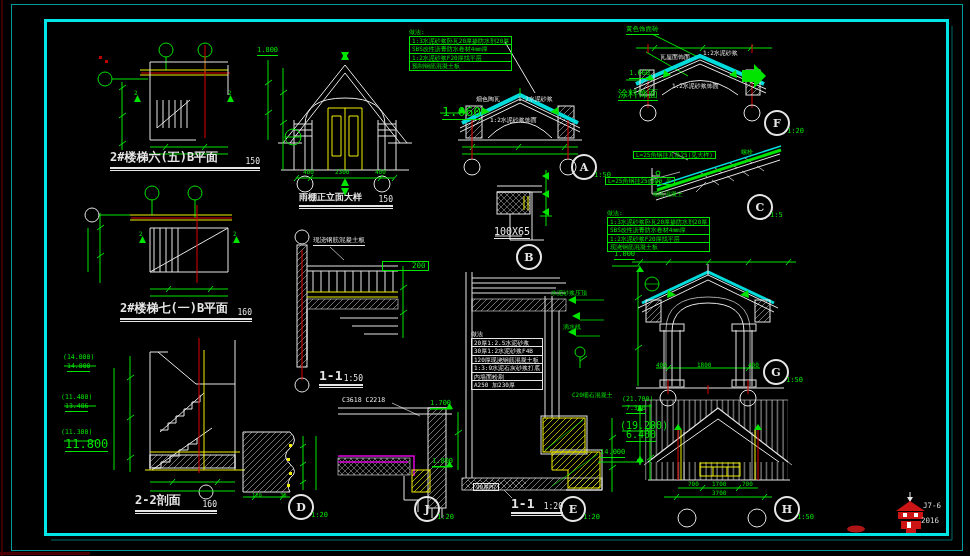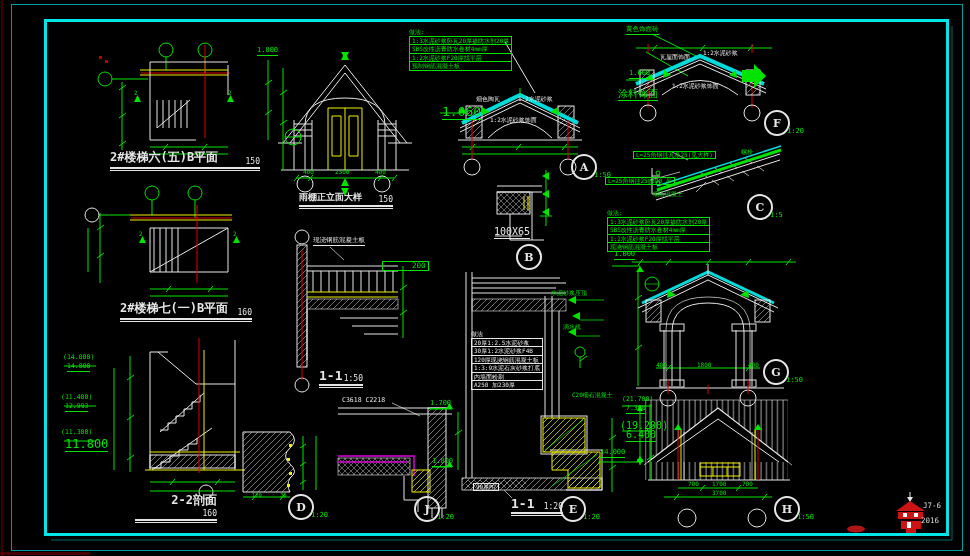--- a/index.html
+++ b/index.html
@@ -423,21 +423,21 @@
       <div class="lbl ul" style="left: 600px; top: 449px; font-size: 7px; color: rgb(0, 228, 0);">14.000</div>
       <div class="lbl ul" style="left: 313px; top: 237px; font-size: 6.5px; color: rgb(230, 230, 230);">现浇钢筋混凝土板</div>
       <div class="lbl box" style="left: 382px; top: 261px; font-size: 7.5px; color: rgb(0, 228, 0); padding-left: 29px;">200</div>
       <div class="lbl ul" style="left: 494px; top: 227px; font-size: 10px; color: rgb(230, 230, 230);">100X65</div>
       <div class="lbl" style="left: 342px; top: 397px; font-size: 6.5px; color: rgb(230, 230, 230);">C3618 C2218</div>
       <div class="lbl ul" style="left: 430px; top: 400px; font-size: 7px; color: rgb(0, 228, 0);">1.700</div>
       <div class="lbl ul" style="left: 432px; top: 458px; font-size: 7px; color: rgb(0, 228, 0);">1.800</div>
       <div class="lbl" style="left: 63px; top: 354px; font-size: 6.5px; color: rgb(0, 228, 0);">(14.000)</div>
       <div class="lbl ul" style="left: 67px; top: 363px; font-size: 6.5px; color: rgb(0, 228, 0);">14.800</div>
       <div class="lbl" style="left: 61px; top: 394px; font-size: 6.5px; color: rgb(0, 228, 0);">(11.400)</div>
-      <div class="lbl ul" style="left: 65px; top: 403px; font-size: 6.5px; color: rgb(0, 228, 0);">12.993</div>
+      <div class="lbl ul" style="left: 65px; top: 403px; font-size: 6.5px; color: rgb(0, 228, 0);">13.486</div>
       <div class="lbl" style="left: 61px; top: 429px; font-size: 6.5px; color: rgb(0, 228, 0);">(11.300)</div>
       <div class="lbl ul" style="left: 65px; top: 438px; font-size: 12px; color: rgb(0, 228, 0);">11.800</div>
       <div class="lbl" style="left: 622px; top: 396px; font-size: 6.5px; color: rgb(0, 228, 0);">(21.700)</div>
       <div class="lbl ul" style="left: 626px; top: 405px; font-size: 6.5px; color: rgb(0, 228, 0);">7.300</div>
       <div class="lbl" style="left: 620px; top: 421px; font-size: 10px; color: rgb(0, 228, 0);">(19.200)</div>
       <div class="lbl ul" style="left: 626px; top: 430px; font-size: 10px; color: rgb(0, 228, 0);">6.400</div>
       <div class="lbl" style="left: 303px; top: 169px; font-size: 6px; color: rgb(0, 228, 0);">400</div>
       <div class="lbl" style="left: 335px; top: 169px; font-size: 6px; color: rgb(0, 228, 0);">2300</div>
       <div class="lbl" style="left: 375px; top: 169px; font-size: 6px; color: rgb(0, 228, 0);">400</div>
       <div class="lbl" style="left: 656px; top: 362px; font-size: 6px; color: rgb(0, 228, 0);">400</div>
@@ -455,21 +455,21 @@
       <div class="lbl" style="left: 139px; top: 231px; font-size: 6px; color: rgb(0, 228, 0);">2</div>
       <div class="lbl" style="left: 233px; top: 231px; font-size: 6px; color: rgb(0, 228, 0);">2</div>
       <div class="drw-title" style="left: 110px; top: 149px; width: 150px; font-size: 12px;">
         <span>2#楼梯六(五)B平面</span>
         <span class="scale">150</span>
       </div>
       <div class="drw-title" style="left: 120px; top: 300px; width: 132px; font-size: 12px;">
         <span>2#楼梯七(一)B平面</span>
         <span class="scale">160</span>
       </div>
-      <div class="drw-title" style="left: 135px; top: 492px; width: 82px; font-size: 12px; flex-direction: column;">
+      <div class="drw-title" style="left: 135px; top: 492px; width: 82px; font-size: 12px;">
         <span>2-2剖面</span>
         <span class="scale">160</span>
       </div>
       <div class="drw-title" style="left: 299px; top: 191px; width: 94px; font-size: 9px;">
         <span>雨棚正立面大样</span>
         <span class="scale">150</span>
       </div>
       <div class="drw-title" style="left: 319px; top: 368px; width: 44px; font-size: 13px;">
         <span>1-1</span>
         <span class="scale">1:50</span>

